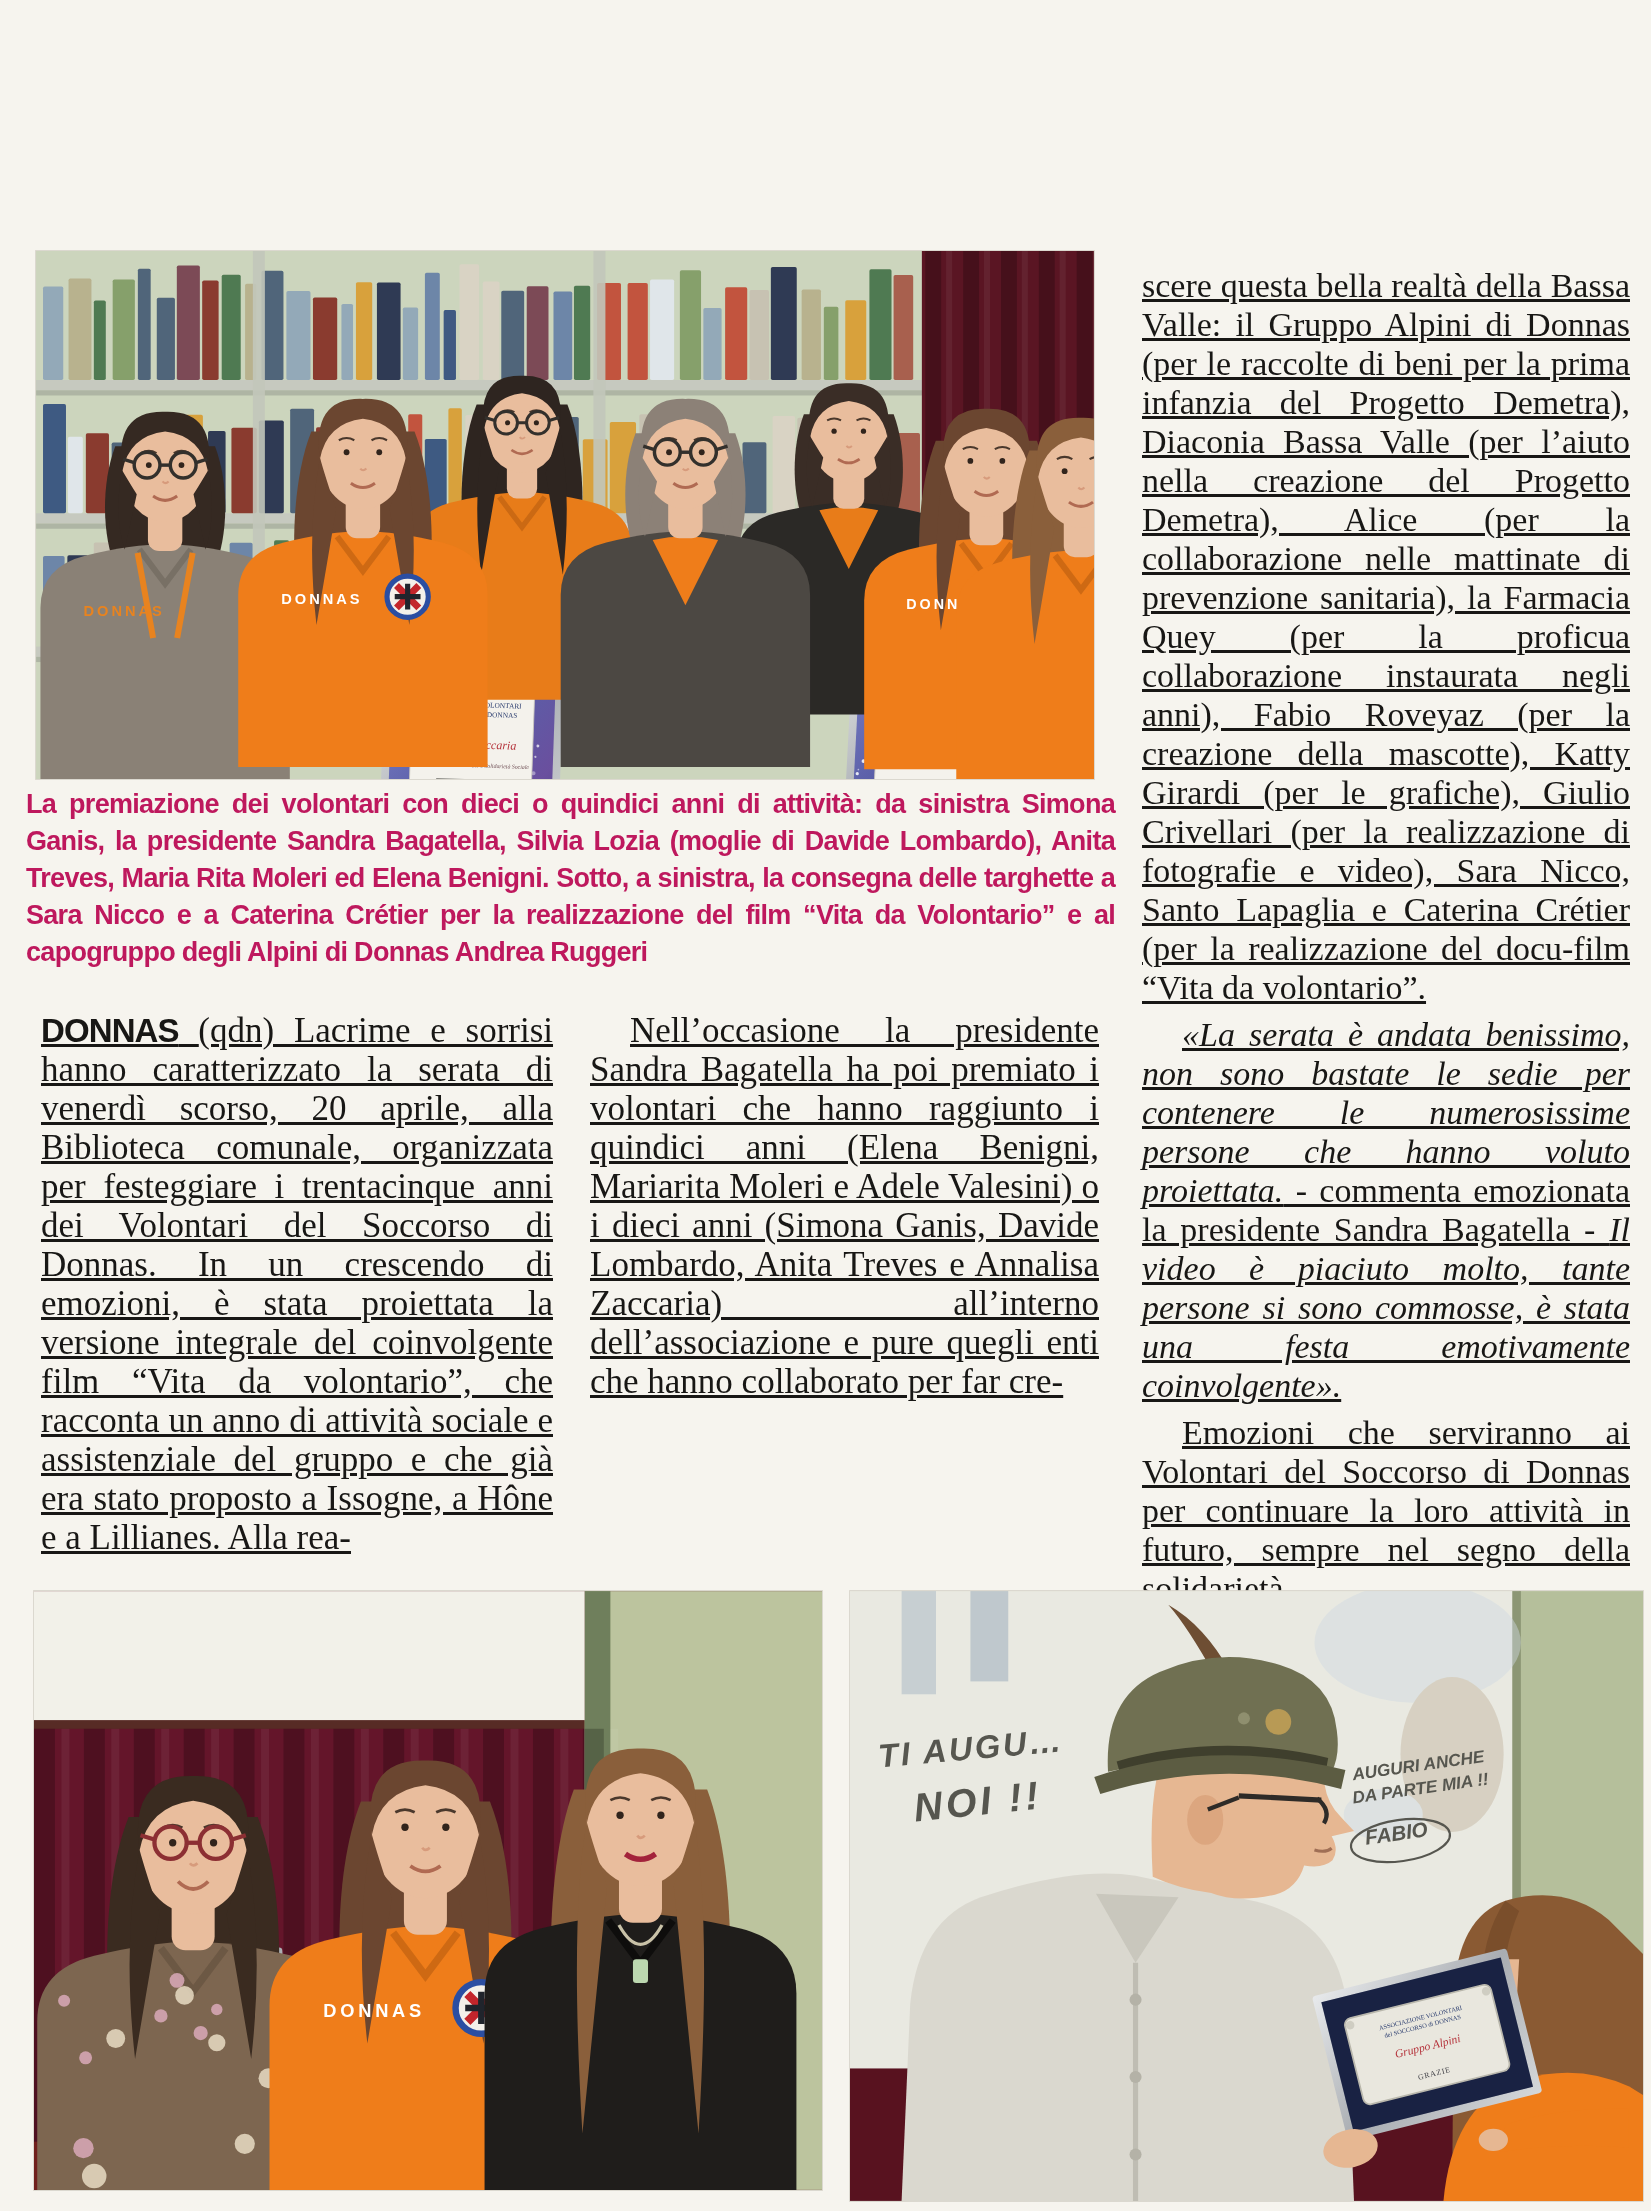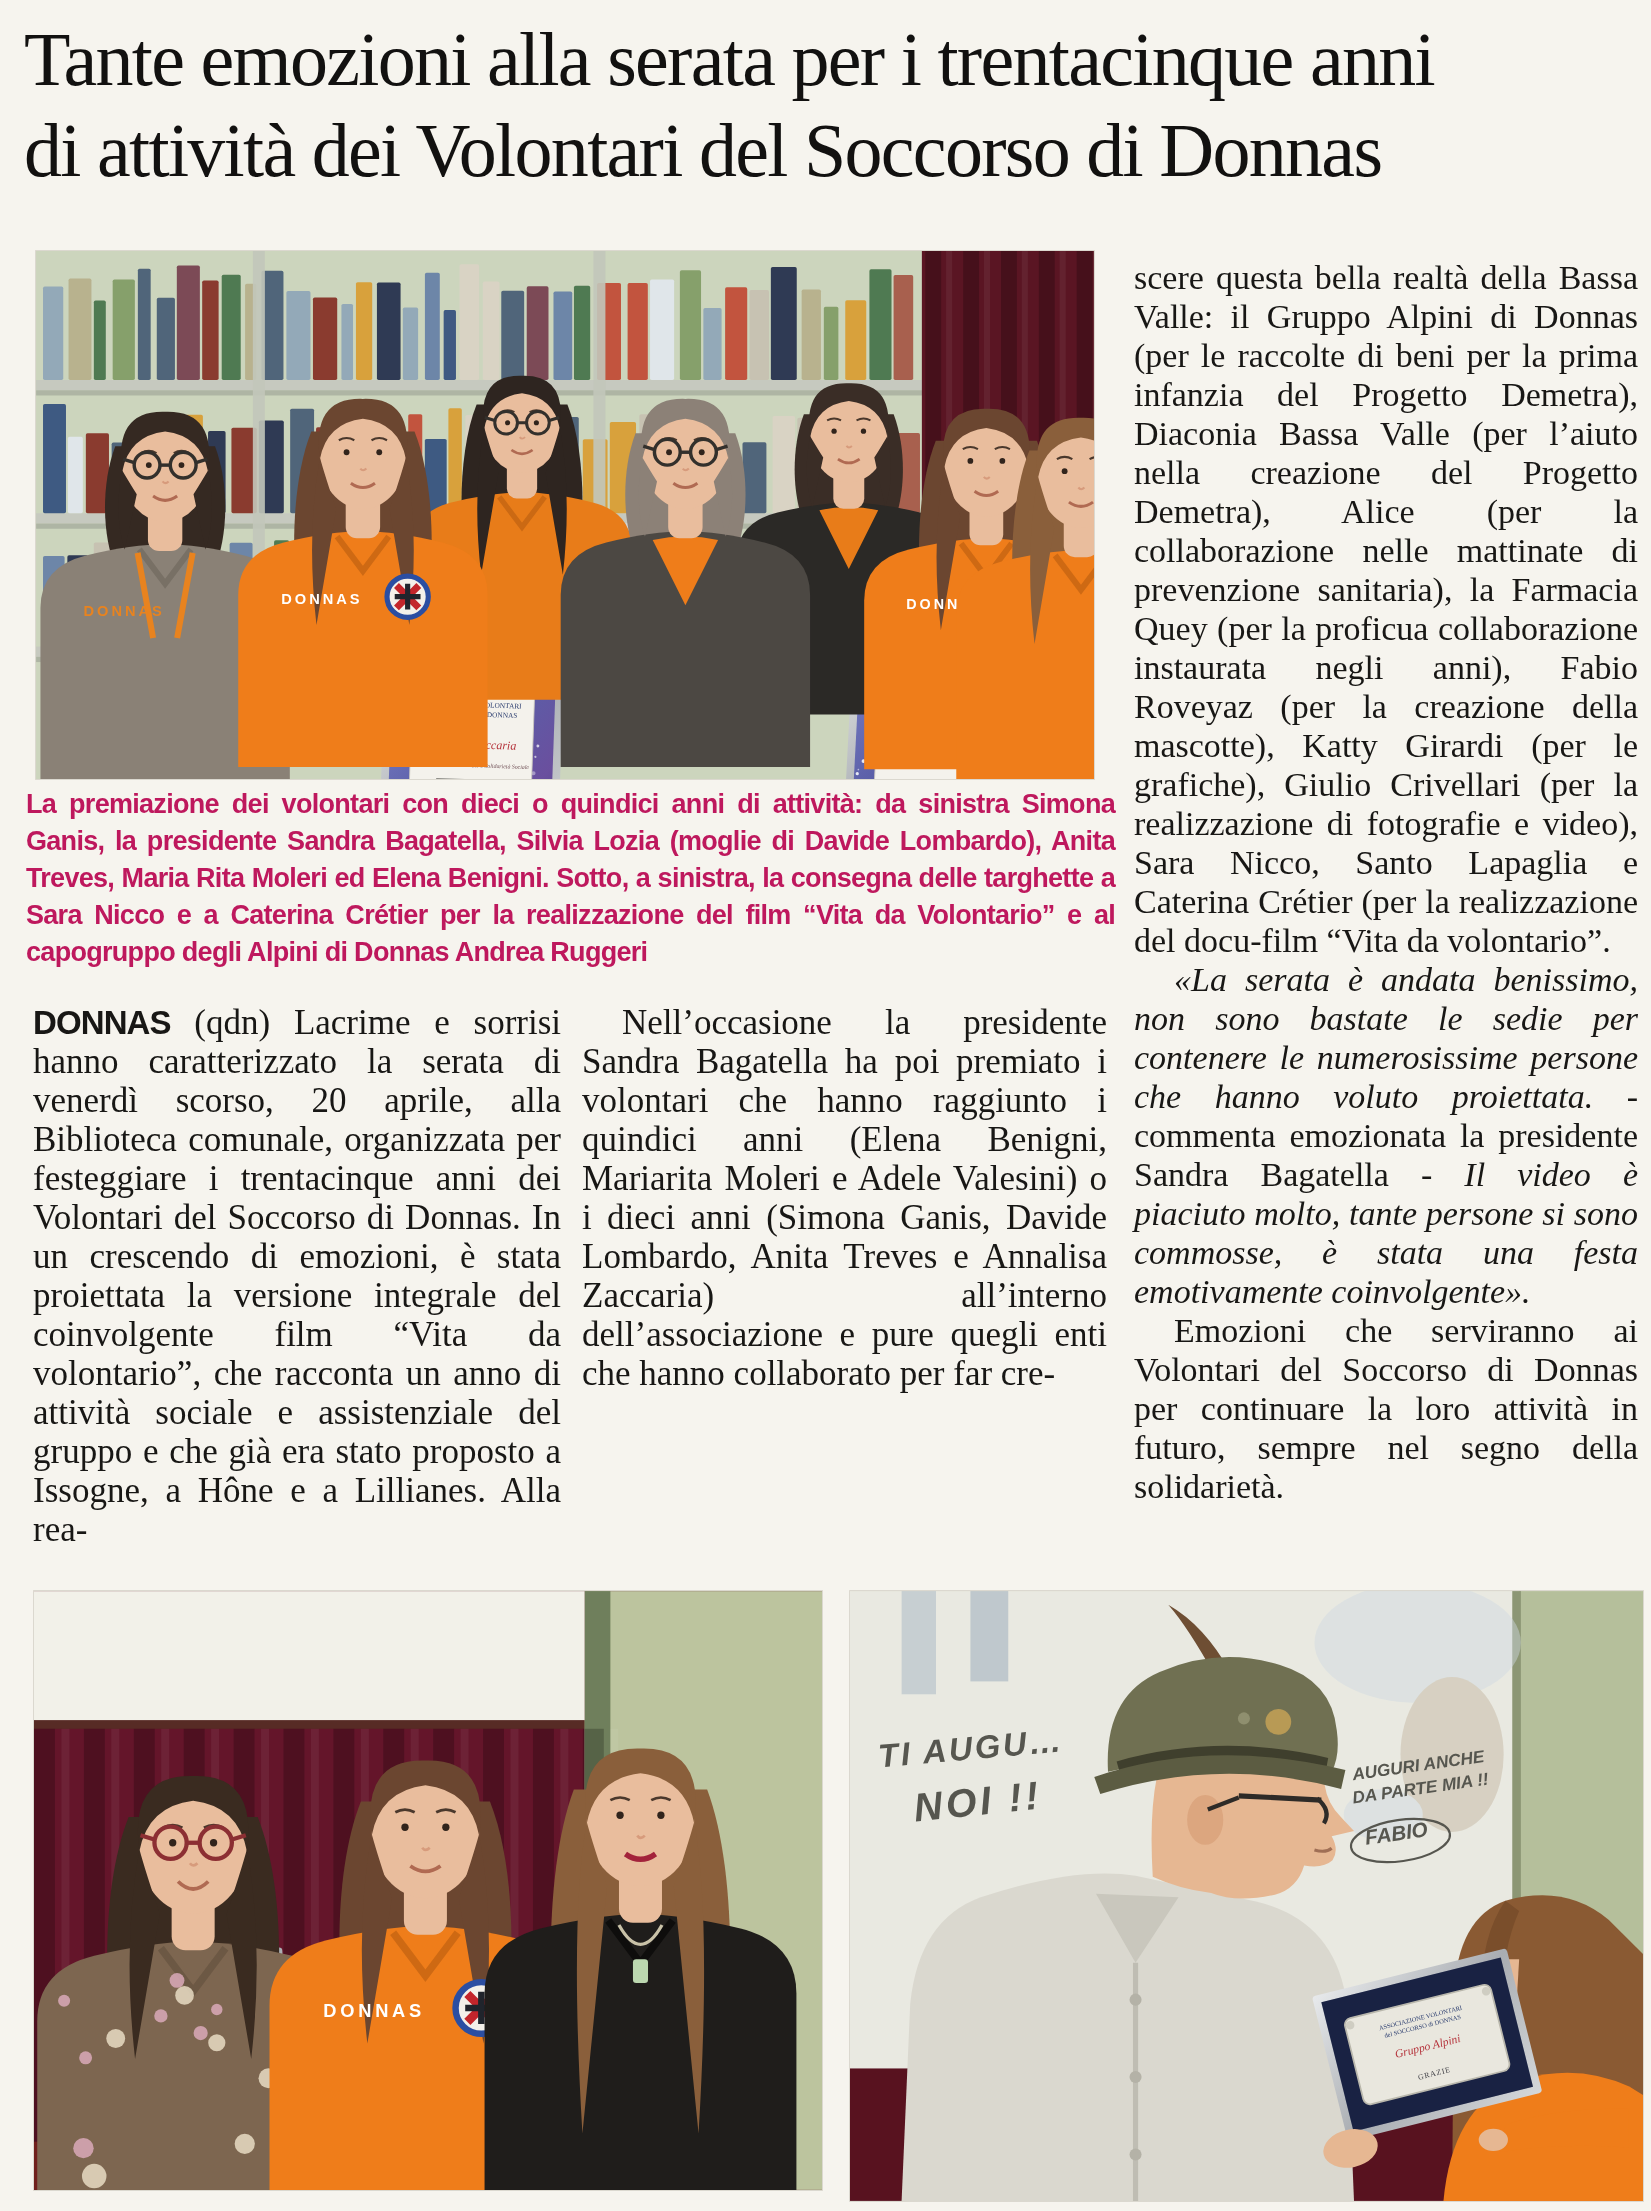--- a/index.html
+++ b/index.html
@@ -11,36 +11,32 @@
     letter-spacing:-1.7px;color:#121110;}
   
   .photo{position:absolute;box-shadow:0 0 0 0.9px #d9d5cb;background:#cfd6c2;}
   .photo svg{display:block;}
   
   #caption{position:absolute;left:26px;top:786px;width:1089px;
     font-family:"Liberation Sans",sans-serif;font-weight:bold;font-size:27px;line-height:37px;
     letter-spacing:-0.7px;text-align:justify;color:#be185d;}
   
   .col{position:absolute;font-size:35px;line-height:39px;text-align:justify;color:#181715;}
-  .col p{margin:0;}
+  .col p{margin:8px;text-decoration:underline;}
   .col p.ind{text-indent:40px;}
   #col3{font-size:34px;}
   .lead{font-family:"Liberation Sans",sans-serif;font-weight:bold;font-size:33px;letter-spacing:-0.9px;}
   .it{font-style:italic;}
   svg text{user-select:none;}
 </style>
 </head>
 <body>
 
 <div id="page">
 
-  <div id="headline">
-    <div>Tante emozioni alla serata per i trentacinque anni</div>
-    <div>di attività dei Volontari del Soccorso di Donnas</div>
-  </div>
 
   <div class="photo" style="left:36px;top:251px;width:1058px;height:528px">
     <svg id="ph-top" width="1058" height="528" viewBox="0 0 1230 614" xmlns="http://www.w3.org/2000/svg">
       <defs>
         <linearGradient id="silverG" x1="0" y1="0" x2="1" y2="1">
           <stop offset="0" stop-color="#e8eaec"></stop>
             <stop offset="0.5" stop-color="#a9adb2"></stop>
             <stop offset="1" stop-color="#d5d8da"></stop>
         </linearGradient>
         <linearGradient id="sparkG" x1="0" y1="0" x2="1" y2="1">

